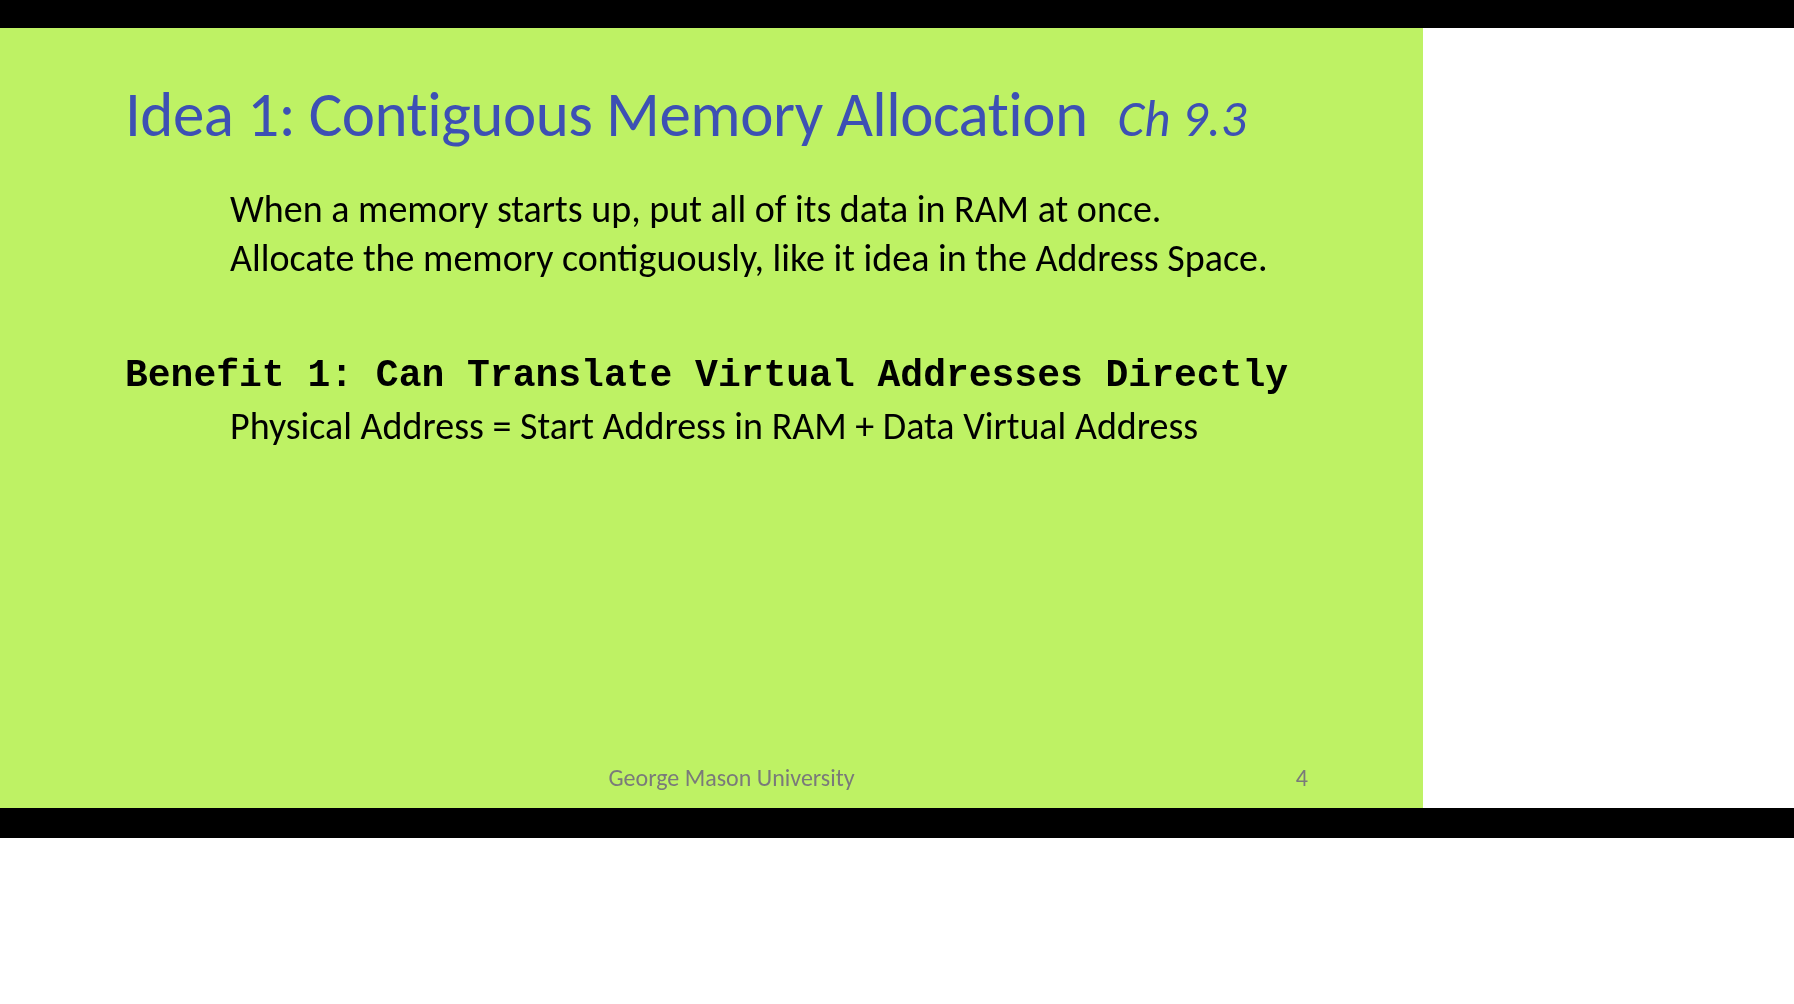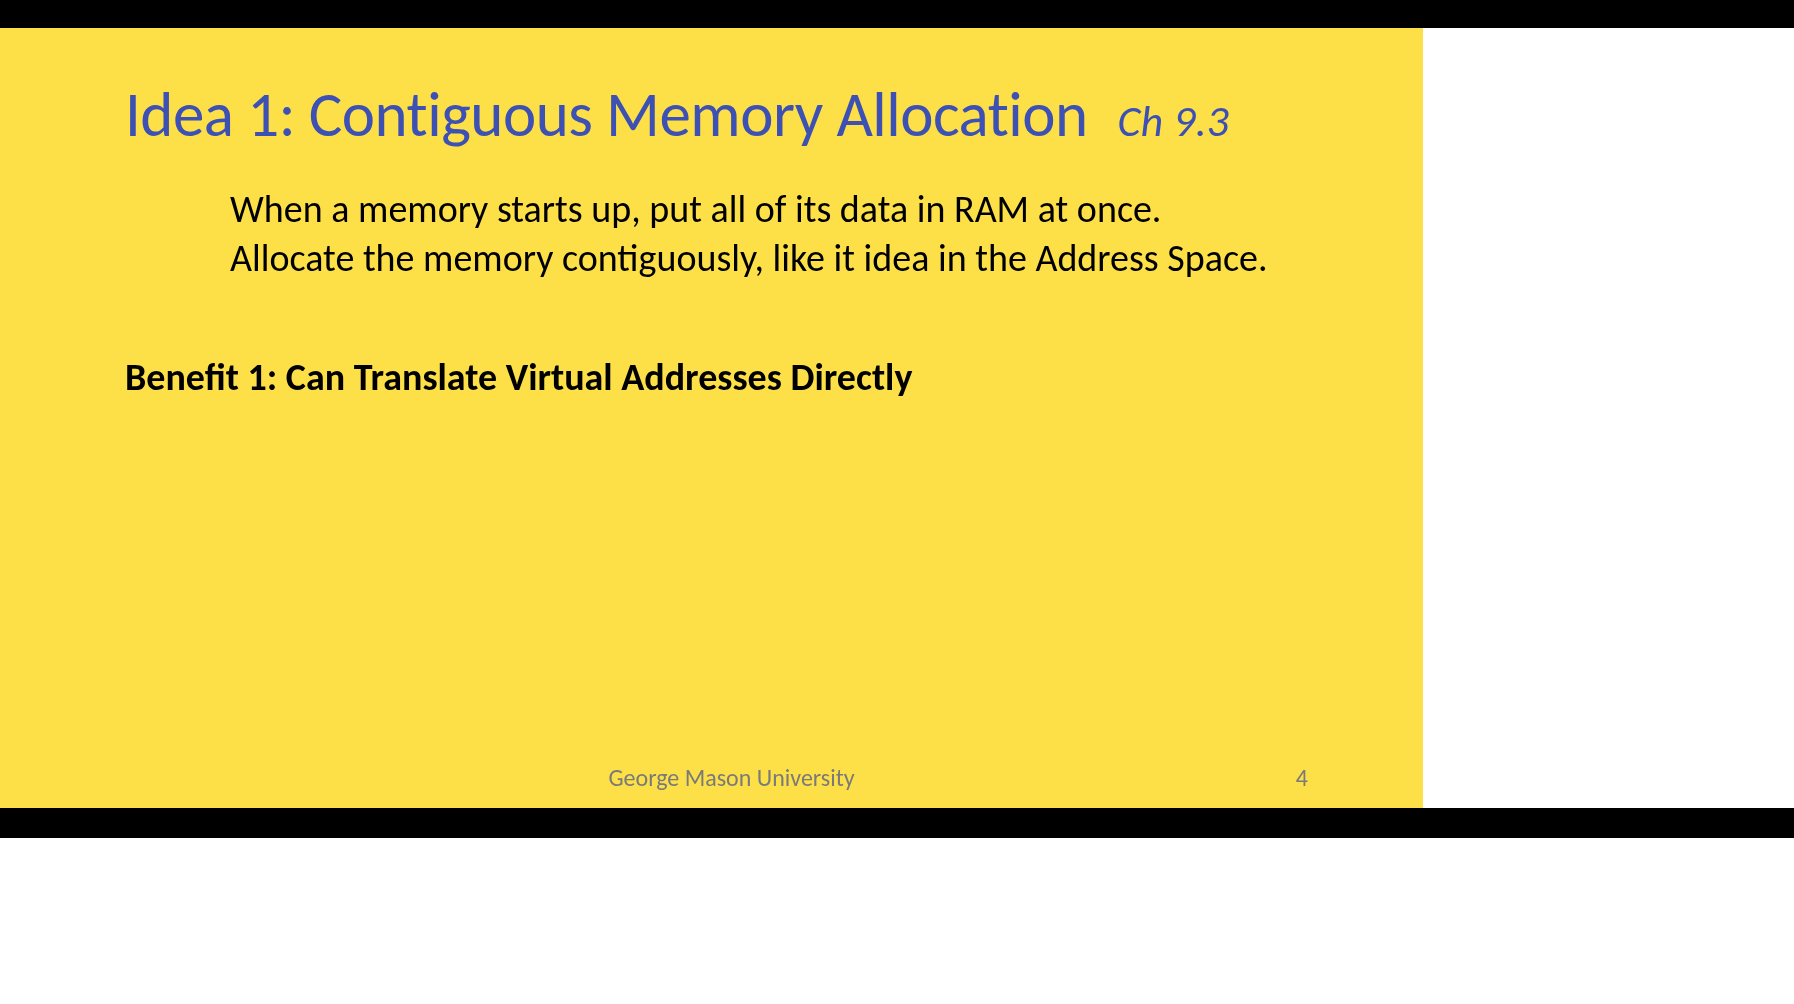--- a/index.html
+++ b/index.html
@@ -24,21 +24,21 @@
       margin-left: 125px;
       margin-bottom: 32px;
     }
     .slide-title {
       font-size: 63px;
       color: #3d50b4;
       font-weight: 400;
       letter-spacing: -0.5px;
     }
     .chapter-ref {
-      font-size: 44px;
+      font-size: 51px;
       color: #3d50b4;
       font-style: italic;
       font-weight: 400;
     }
     .body-text {
       font-size: 38px;
       color: #000000;
       line-height: 1.28;
       margin-left: 125px;
       margin-right: 40px;
@@ -51,20 +51,21 @@
       margin-left: 105px;
     }
     .benefit-section {
       margin-top: 72px;
       margin-left: 125px;
     }
     .benefit-title {
       font-size: 38px;
       font-weight: 700;
       color: #000000;
+      font-family: Liberation Mono, monospace;
     }
     .benefit-text {
       font-size: 38px;
       color: #000000;
       margin-left: 105px;
       margin-top: 6px;
     }
     .footer {
       position: absolute;
       bottom: 16px;
@@ -105,21 +106,21 @@
       width: 1794px;
       height: 30px;
       background: #000000;
     }
     .slide-area {
       position: absolute;
       top: 28px;
       left: 0;
       width: 1423px;
       height: 780px;
-      background: #fde047;
+      background: #bef264;
     }
   </style>
 </head>
 <body>
 
 <div class="outer">
   <div class="black-top"></div>
 
   <div class="slide-area">
     <div class="slide-content">
@@ -128,20 +129,21 @@
         <span class="chapter-ref">Ch 9.3</span>
       </div>
 
       <div class="body-text">
         <span class="indented">When a memory starts up, put all of its data in RAM at once.</span>
         <span class="indented">Allocate the memory contiguously, like it idea in the Address Space.</span>
       </div>
 
       <div class="benefit-section">
         <div class="benefit-title">Benefit 1: Can Translate Virtual Addresses Directly</div>
+        <div class="benefit-text">Physical Address = Start Address in RAM + Data Virtual Address</div>
       </div>
     </div>
 
     <div class="footer">
       <span class="footer-text">George Mason University</span>
       <span class="page-number">4</span>
     </div>
   </div>
 
   <div class="black-bottom"></div>

